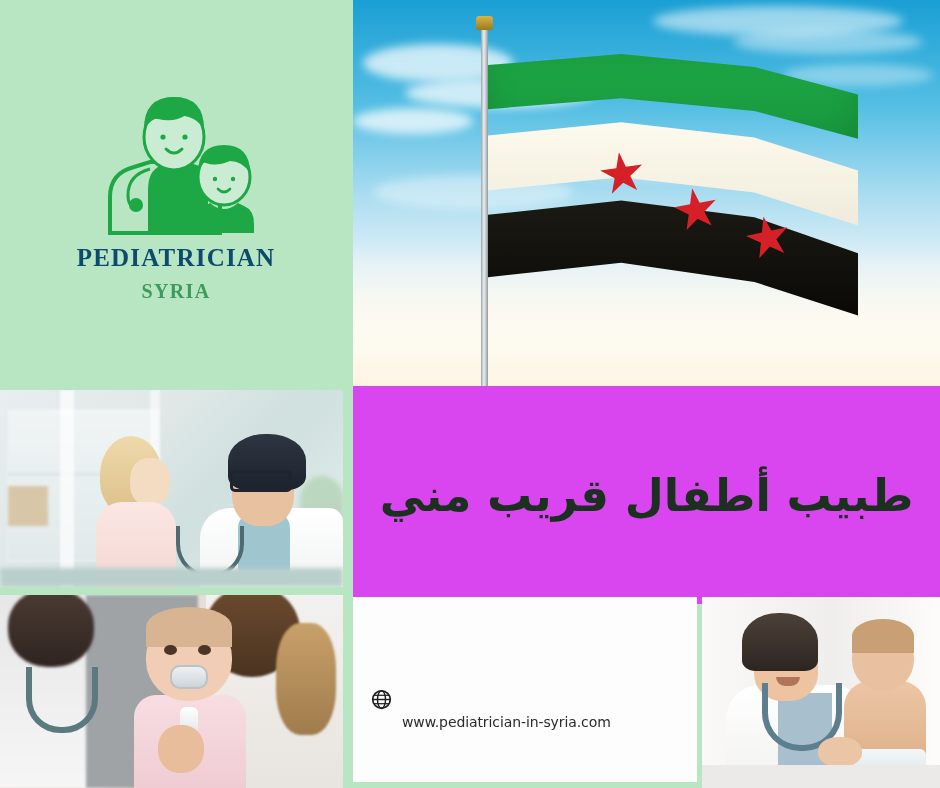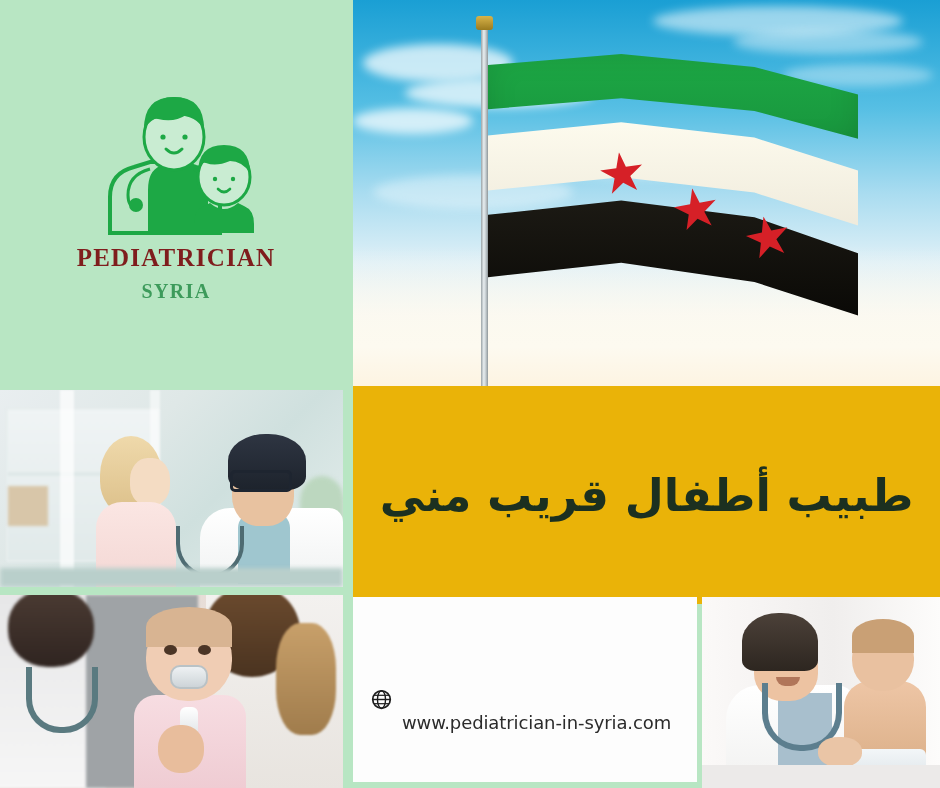--- a/index.html
+++ b/index.html
@@ -14,21 +14,21 @@
 
   
   .logo-block{
     position:absolute;left:0;top:0;width:352px;height:386px;
     display:flex;flex-direction:column;align-items:center;justify-content:center;
     background:#b8e6c3;
   }
   .logo-art{width:172px;height:152px;position:relative;margin-bottom:6px;}
   .logo-title{
     font-family:"Liberation Serif", serif;
-    font-weight:bold;font-size:25px;letter-spacing:1.2px;color:#7f1d1d;
+    font-weight:bold;font-size:25px;letter-spacing:1.2px;color:#0c4a6e;
     line-height:1;margin-top:2px;
   }
   .logo-sub{
     font-family:"Liberation Serif", serif;
     font-weight:bold;font-size:20px;letter-spacing:1.4px;color:#3d9b5b;
     line-height:1;margin-top:11px;
   }
 
   
   .flag-photo{
@@ -61,21 +61,21 @@
       clip-path:polygon(0% 14%,36% 2%,72% 16%,100% 46%,100% 98%,72% 70%,36% 54%,0% 66%);}
   .star{position:absolute;width:44px;height:44px;background:#d62027;
       clip-path:polygon(50% 0%,61% 35%,98% 35%,68% 57%,79% 91%,50% 70%,21% 91%,32% 57%,2% 35%,39% 35%);}
   .s1{left:112px;top:104px;transform:rotate(-8deg);}
   .s2{left:186px;top:140px;transform:rotate(-10deg);}
   .s3{left:258px;top:168px;transform:rotate(-12deg);}
 
   
   .headline{
     position:absolute;left:353px;top:386px;width:587px;height:218px;
-    display:flex;align-items:center;justify-content:center;background:#eab308;
+    display:flex;align-items:center;justify-content:center;background:#d946ef;
   }
   .headline-text{
     direction:rtl;unicode-bidi:bidi-override;
     font-family:"DejaVu Sans", sans-serif;
     font-size:45px;font-weight:bold;color:#1c3020;white-space:nowrap;
     letter-spacing:1px;
   }
 
   
   .photo-girl{
@@ -148,21 +148,21 @@
     padding:0 0 0 18px;box-sizing:border-box;
   }
   .info-line{
     font-family:"DejaVu Sans", sans-serif;
     font-size:21px;color:#3a3a3a;letter-spacing:.2px;margin-left:4px;
   }
   .info-url-row{display:flex;align-items:center;margin-top:20px;}
   .globe{flex:0 0 auto;width:21px;height:21px;margin-right:10px;}
   .info-url{
     font-family:"DejaVu Sans", sans-serif;
-    font-size:18px;color:#2b2b2b;letter-spacing:-.1px;white-space:nowrap;margin-top:45px;
+    font-size:14px;color:#2b2b2b;letter-spacing:-.1px;white-space:nowrap;margin-top:45px;
   }
 
   
   .photo-back{
     position:absolute;left:702px;top:597px;width:238px;height:191px;overflow:hidden;
     background:linear-gradient(150deg,#f6f4f3 0%,#efeceb 45%,#f7f5f4 100%);
   }
   .pk-wall{position:absolute;left:0;top:0;width:100%;height:100%;
       background:linear-gradient(90deg,#fbf9f8,#f0eeed 55%,#fdfcfb);}
   .pk-dochair{position:absolute;left:40px;top:16px;width:76px;height:58px;border-radius:48% 48% 18% 18%;

